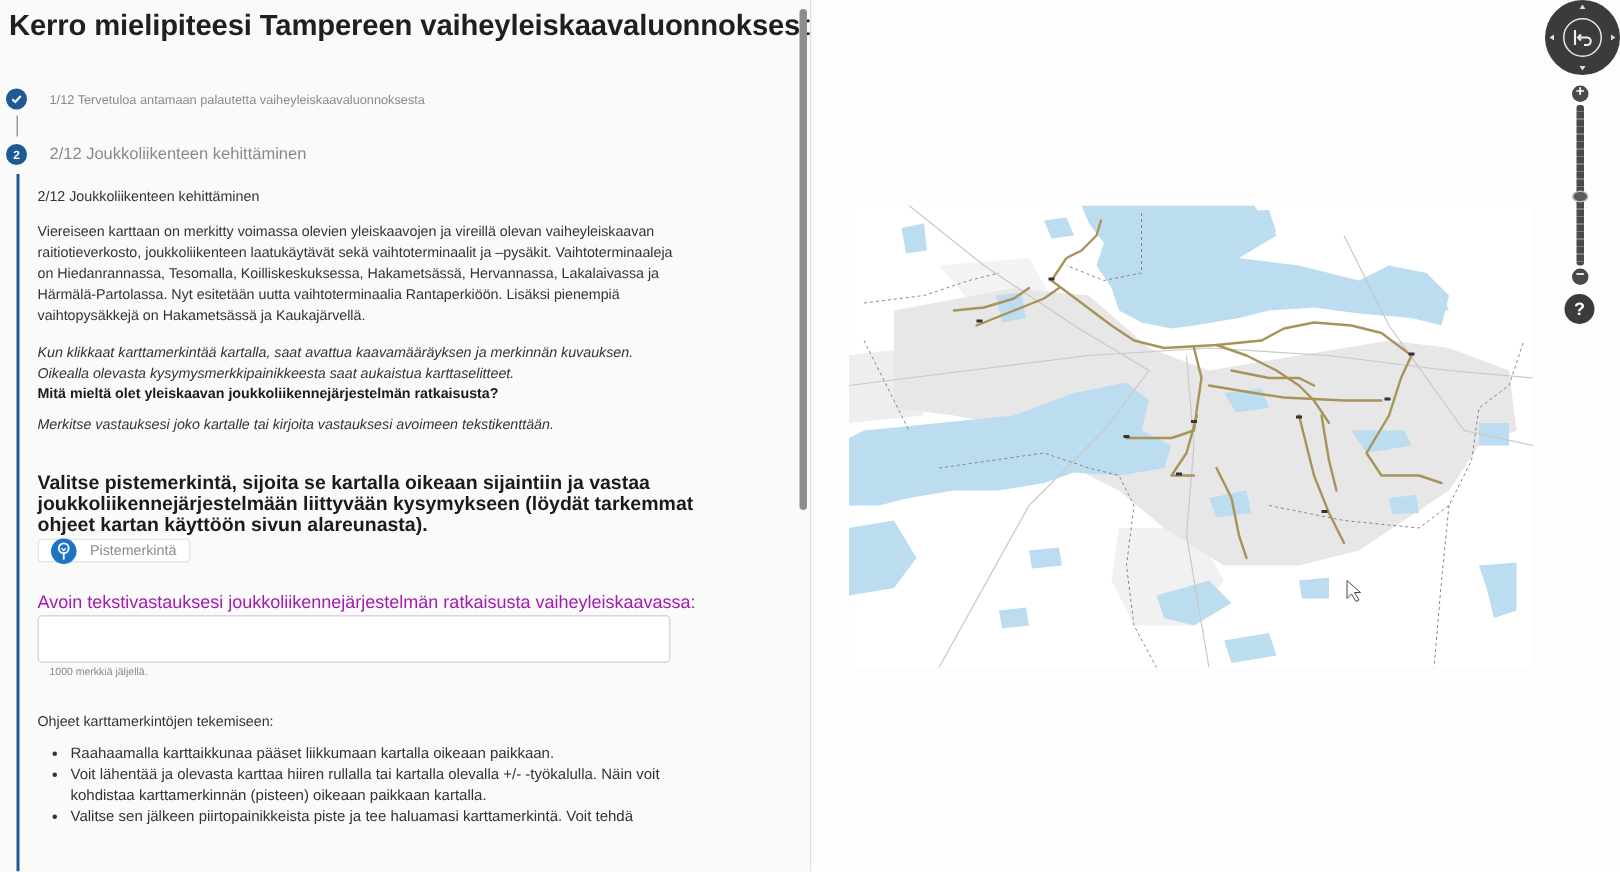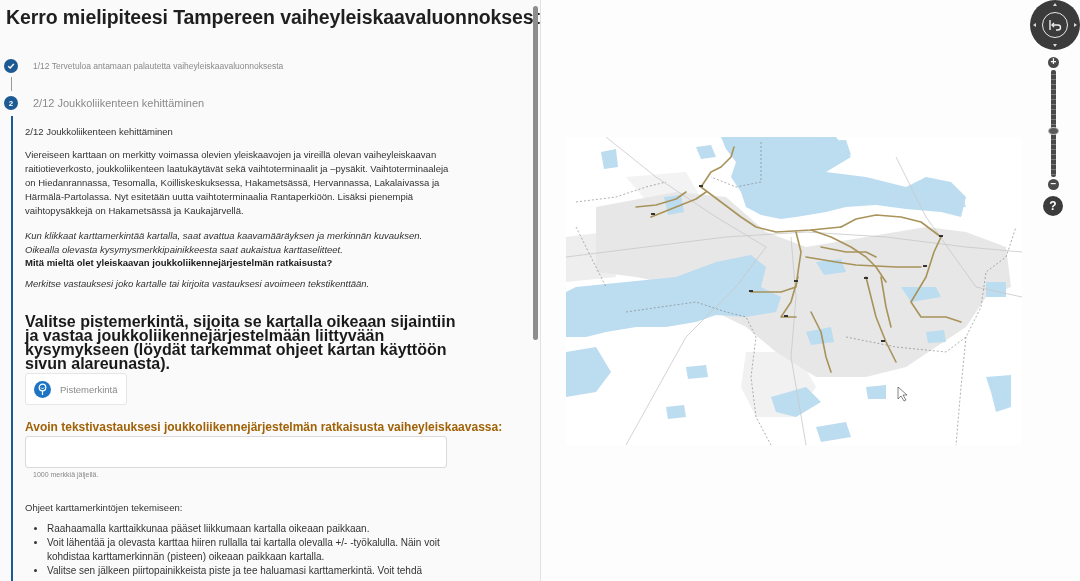--- a/index.html
+++ b/index.html
@@ -18,26 +18,26 @@
   .step-2 .step-label { margin-left: 5px; font-size: 11px; color: #8a8a8a; white-space: nowrap; }
   .connector-gray { position: absolute; left: 11px; top: 77px; width: 1px; height: 14px; background: #9a9a9a; }
   .connector-blue { position: absolute; left: 11px; top: 116px; width: 2px; height: 470px; background: #1d5a93; }
 
   .step-content { position: absolute; left: 25px; top: 124px; width: 500px; }
   .sc-heading { font-size: 9.5px; color: #333; margin-top: 2px; }
   .sc-para { font-size: 9.5px; line-height: 14px; color: #333; margin-top: 11px; width: 430px; }
   .sc-ital { font-style: italic; }
   .sc-bold { font-weight: 700; font-size: 9.5px; color: #1a1a1a; margin-top: 0; }
 
-  .marker-question { font-size: 16px; font-weight: 700; line-height: 14px; color: #1a1a1a; margin-top: 24px; width: 440px; }
-  .marker-btn { display: inline-flex; align-items: center; margin-top: 2px; height: 32px; padding: 0 8px 0 8px; background: #fff; border: 1px solid #e6e6e6; border-radius: 3px; }
+  .marker-question { font-size: 13px; font-weight: 700; line-height: 14px; color: #1a1a1a; margin-top: 24px; width: 440px; }
+  .marker-btn { display: inline-flex; align-items: center; margin-top: 2px; height: 16px; padding: 0 8px 0 8px; background: #fff; border: 1px solid #e6e6e6; border-radius: 3px; }
   .marker-btn-icon { width: 17px; height: 17px; border-radius: 50%; background: #1d74c4; display: flex; align-items: center; justify-content: center; }
   .marker-btn-label { margin-left: 9px; font-size: 9.5px; color: #8a8a8a; }
 
-  .open-label { font-size: 12px; font-weight: 700; color: #a16207; margin-top: 15px; }
+  .open-label { font-size: 12px; font-weight: 400; color: #a21caf; margin-top: 15px; }
   .open-textarea { display: block; margin-top: 2px; width: 422px; height: 32px; border: 1px solid #d9d9d9; border-radius: 3px; background: #fff; resize: none; }
   .char-count { font-size: 7px; color: #888; margin-top: 3px; margin-left: 8px; }
 
   .help-heading { font-size: 9.5px; color: #333; margin-top: 24px; }
   .help-list { margin-top: 9px; padding-left: 22px; font-size: 10px; line-height: 14px; color: #333; width: 430px; }
   .help-list li { margin-bottom: 0px; }
 
   .scrollbar-track { position: absolute; left: 531px; top: 0; width: 8px; height: 581px; }
   .scrollbar-thumb { position: absolute; left: 533px; top: 6px; width: 5px; height: 334px; background: #8d8d8d; border-radius: 3px; }
   .divider { position: absolute; left: 540px; top: 0; width: 1px; height: 581px; background: #e2e2e2; }

